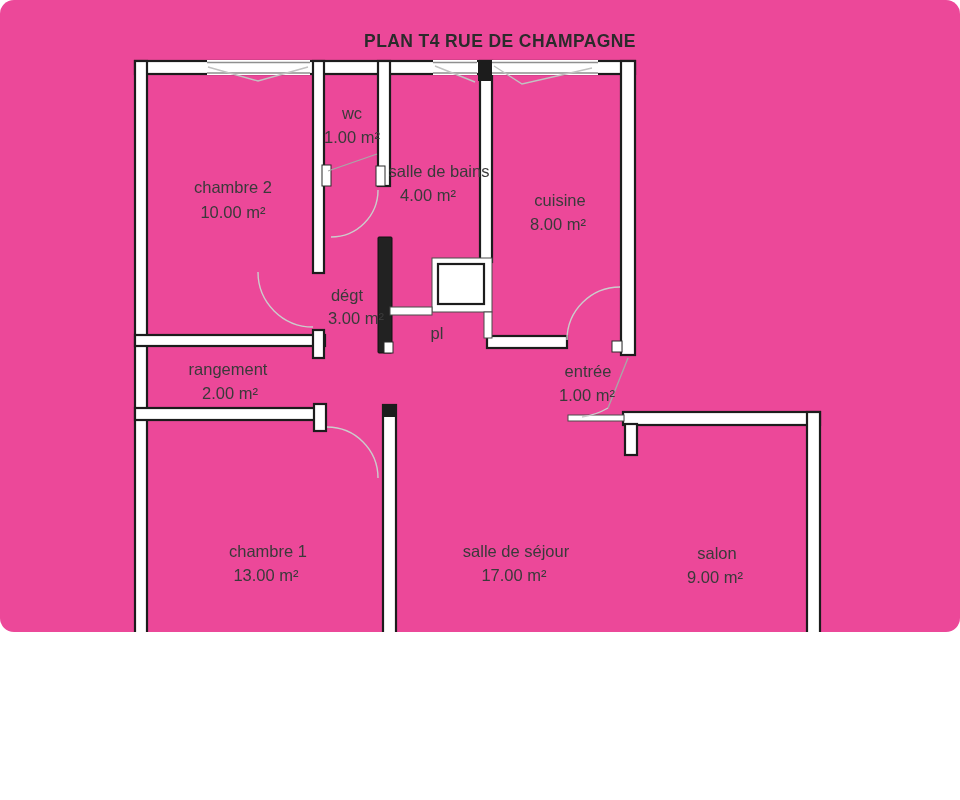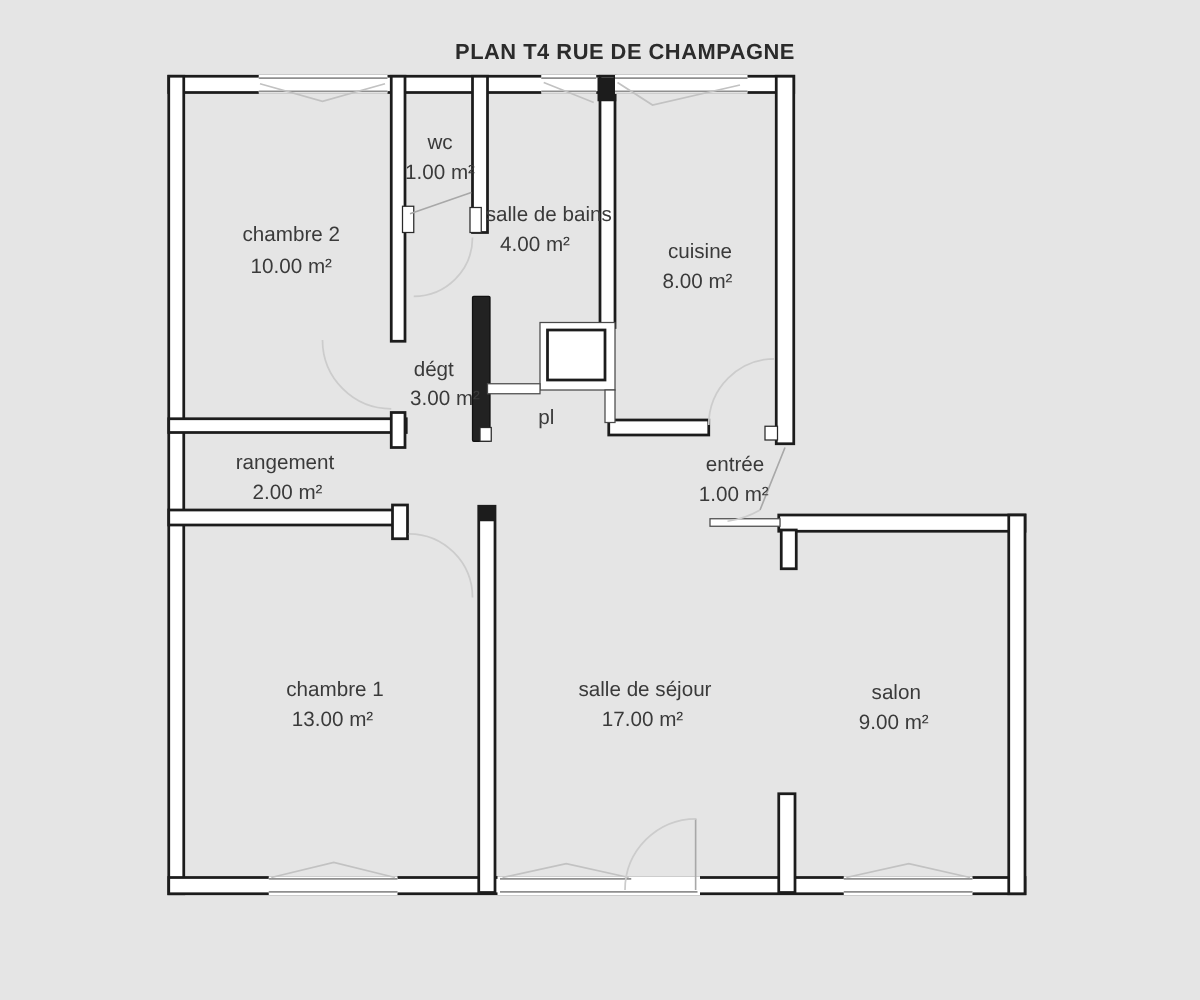--- a/index.html
+++ b/index.html
@@ -1,17 +1,17 @@
 <!DOCTYPE html>
 <html><head>
 <meta charset="utf-8">
 <style>
   html,body{margin:0;padding:0;background:#ffffff;}
-  .page{position:relative;width:960px;height:800px;background:#e5e5e5;overflow:hidden;
-        font-family:"Liberation Sans", sans-serif;}
+  .page{position:relative;width:960px;height:632px;background:#ec4899;overflow:hidden;
+        font-family:"Liberation Sans", sans-serif;border-radius:14px;}
   svg{position:absolute;left:0;top:0;}
   text{fill:#3a3a3a;font-size:16.5px;font-family:"Liberation Sans", sans-serif;}
   .title{font-size:17.5px;font-weight:600;letter-spacing:.4px;fill:#2b2b2b;}
   .wall{fill:#ffffff;stroke:#1c1c1c;stroke-width:2.2;}
   .wall-heavy{fill:#222222;stroke:#111111;stroke-width:1;}
   .cap{fill:#1c1c1c;stroke:none;}
   .notch{fill:#ffffff;stroke:#2a2a2a;stroke-width:1;}
   .thinwall{fill:#ffffff;stroke:#4a4a4a;stroke-width:1;}
   .win-cover{fill:#ffffff;stroke:none;}
   .win-line{stroke:#8f8f8f;stroke-width:1.4;fill:none;}

